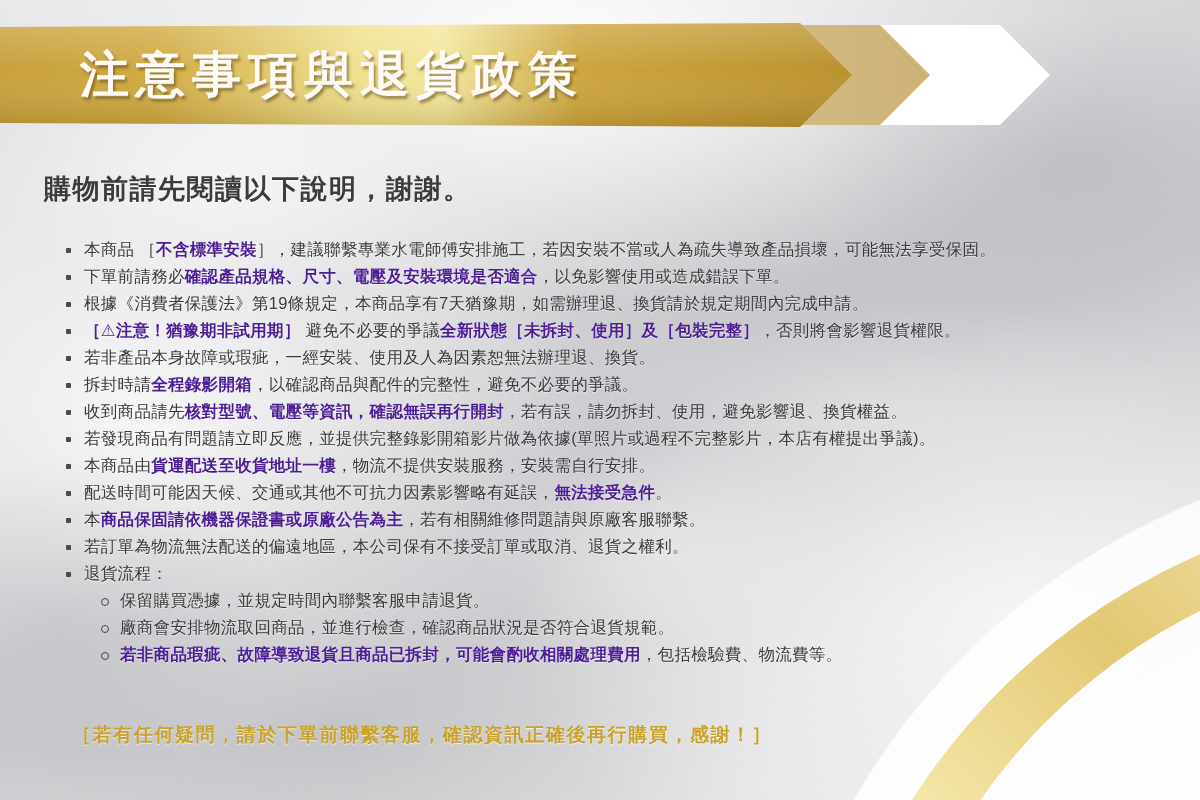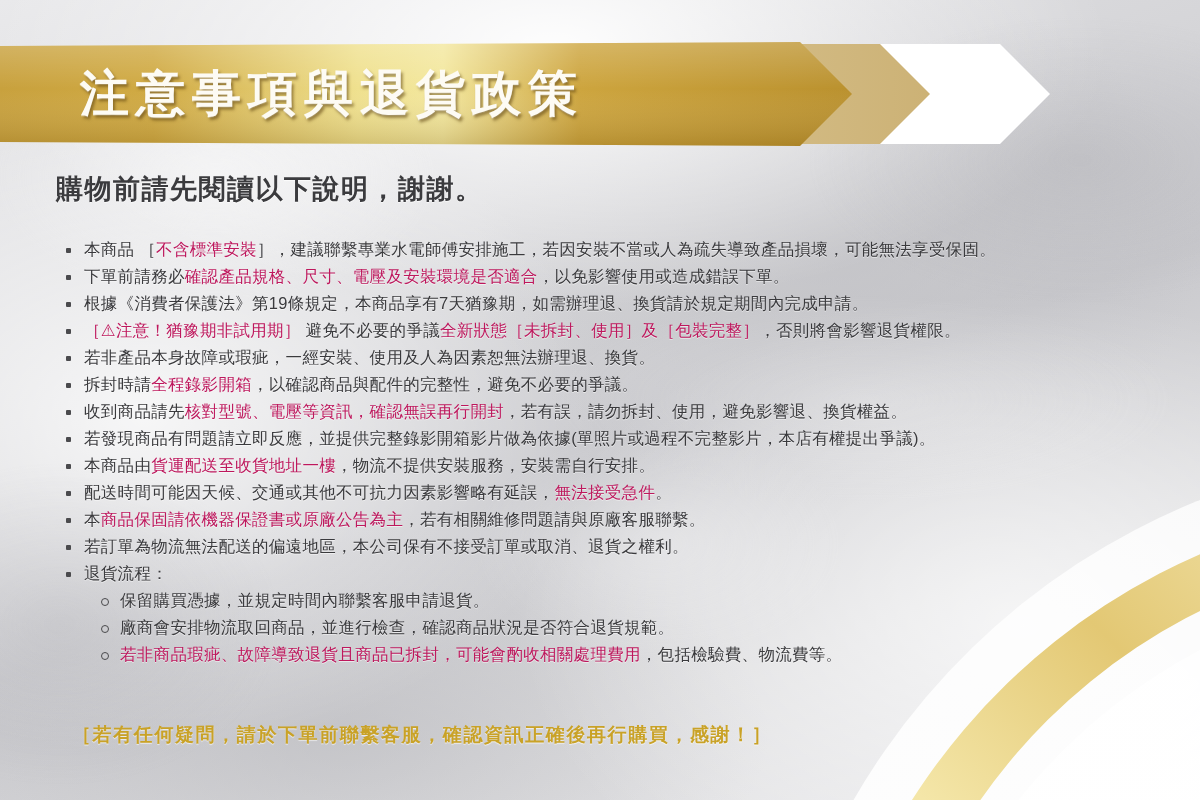--- a/index.html
+++ b/index.html
@@ -53,21 +53,21 @@
     width: 760px;
     height: 760px;
     pointer-events: none;
   }
   .corner-swoosh svg { display: block; width: 100%; height: 100%; }
 
   
   .banner-wrap {
     position: absolute;
     left: 0;
-    top: 42px;
+    top: 23px;
     width: 1060px;
     height: 104px;
   }
   .banner-shape {
     position: absolute;
     inset: 0;
   }
   .banner-shape svg { display: block; width: 100%; height: 100%; }
 
   .banner-title {
@@ -91,21 +91,20 @@
   .subtitle {
     position: absolute;
     left: 44px;
     top: 171px;
     font-size: 27px;
     font-weight: 700;
     letter-spacing: 1.5px;
     color: #3b3b3e;
     text-shadow: 0 1px 1px rgba(255,255,255,0.75);
     white-space: nowrap;
-    margin-left: 12px;
   }
 
   
   .list {
     position: absolute;
     left: 60px;
     top: 236px;
     width: 1120px;
   }
   .li {
@@ -135,21 +134,21 @@
   .li.sub::before {
     width: 6px;
     height: 6px;
     border-radius: 50%;
     background: transparent;
     border: 1.3px solid #4a4a4d;
     top: 11px;
     left: 5px;
   }
 
-  .red { color: #be185d; font-weight: 400; }
+  .red { color: #4c1d95; font-weight: 700; }
 
   
   .footer-note {
     position: absolute;
     left: 72px;
     top: 722px;
     font-size: 19px;
     font-weight: 700;
     letter-spacing: 1.6px;
     color: #c9a227;

